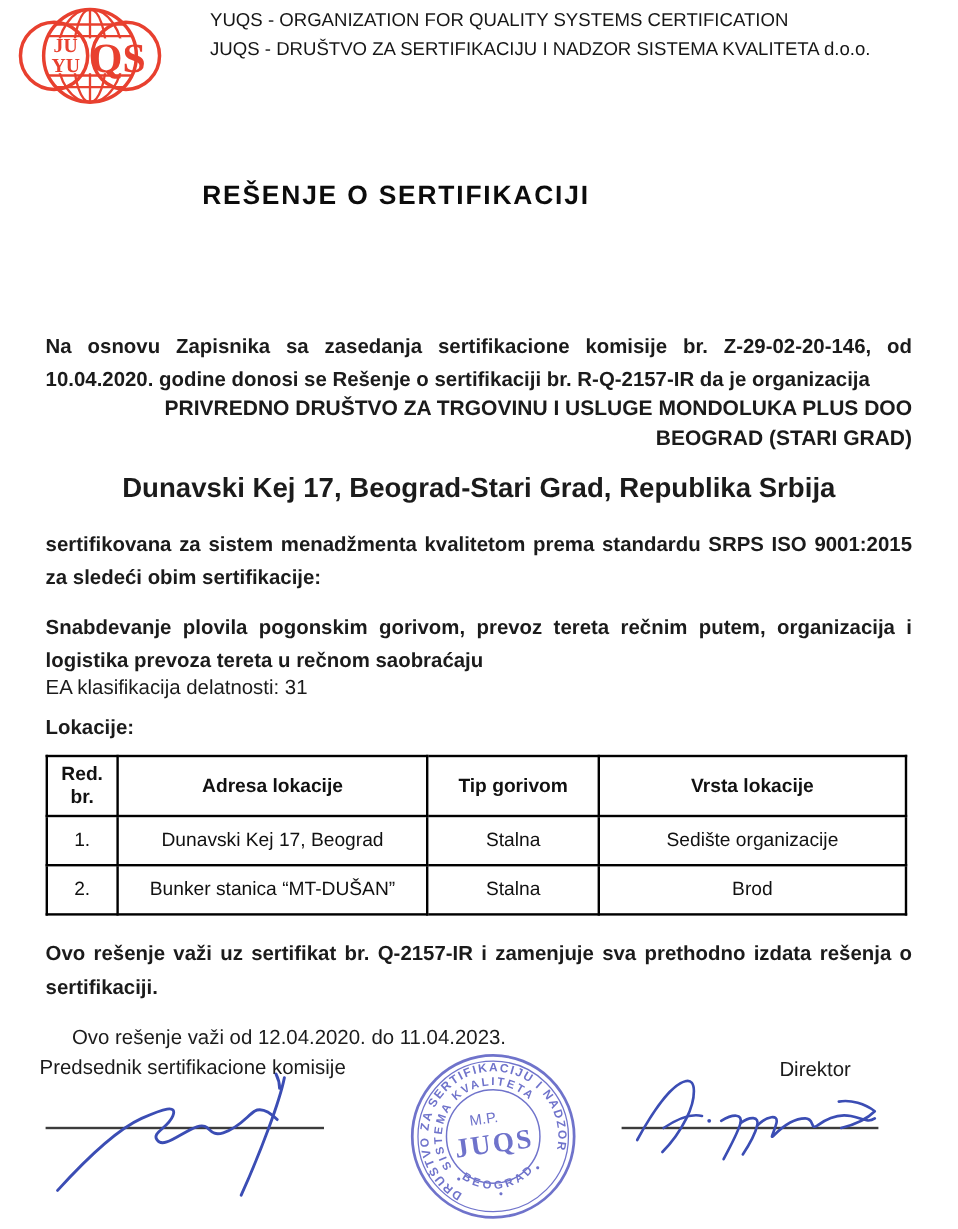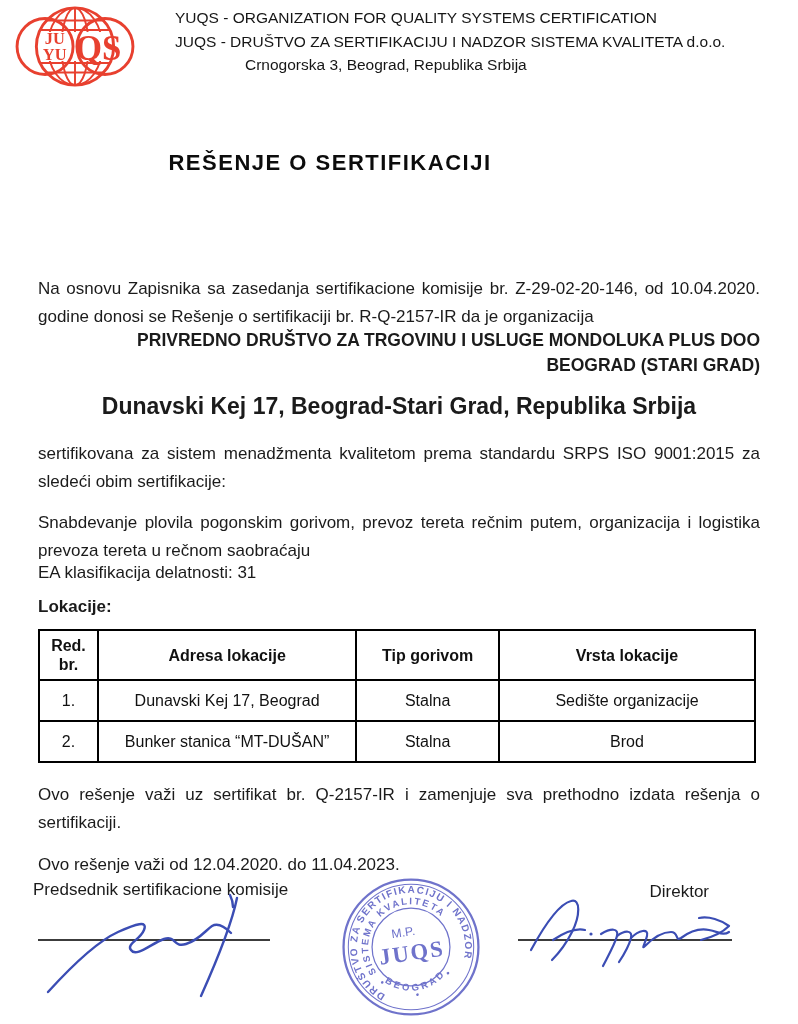--- a/index.html
+++ b/index.html
@@ -26,30 +26,30 @@
     left: 0; top: 150px; width: 660px;
     text-align: center; font-weight: bold;
     font-size: 22px; letter-spacing: 1.5px; color: #0c0c0c;
   }
 
   
   .para {
     left: 38px; width: 722px;
     font-size: 17px; line-height: 28px; color: #1b1b1b;
   }
-  .just { text-align: justify; }
+  .just { text-align: justify; font-weight: bold; }
   .p-intro    { top: 258px; }
   .org-name   { top: 328px; text-align: right; font-weight: bold; font-size: 17.5px; line-height: 25px; }
   .org-addr   { top: 392px; text-align: center; font-weight: bold; font-size: 23px; }
   .p-cert     { top: 423px; }
   .p-scope    { top: 492px; }
   .p-ea       { top: 559px; }
   .p-lok      { top: 593px; font-weight: bold; }
   .p-close1   { top: 764px; }
-  .p-close2   { top: 834px; }
+  .p-close2   { top: 834px; margin-left: 22px; }
 
   
   .loc-table {
     left: 38px; top: 629px; width: 718px;
     border-collapse: collapse;
     font-size: 16px; color: #111;
   }
   .loc-table th, .loc-table td {
     border: 2px solid #000;
     text-align: center; vertical-align: middle;
@@ -104,21 +104,20 @@
   <g fill="#e8402f" text-anchor="middle" class="serif" font-family="Liberation Serif, serif" font-weight="bold">
     <text x="42" y="41" font-size="17">JU</text>
     <text x="42" y="58" font-size="17">YU</text>
     <text x="87" y="58" font-size="36">QS</text>
   </g>
 </svg>
 
 <div class="abs header-text">
   <div>YUQS - ORGANIZATION FOR QUALITY SYSTEMS CERTIFICATION</div>
   <div>JUQS - DRUŠTVO ZA SERTIFIKACIJU I NADZOR SISTEMA KVALITETA d.o.o.</div>
-  <div class="addr">Crnogorska 3, Beograd, Republika Srbija</div>
 </div>
 
 <div class="abs doc-title">REŠENJE O SERTIFIKACIJI</div>
 
 <p class="abs para just p-intro">Na osnovu Zapisnika sa zasedanja sertifikacione komisije br. Z-29-02-20-146, od 10.04.2020. godine donosi se Rešenje o sertifikaciji br. R-Q-2157-IR da je organizacija</p>
 
 <div class="abs para org-name">
   <div>PRIVREDNO DRUŠTVO ZA TRGOVINU I USLUGE MONDOLUKA PLUS DOO</div>
   <div>BEOGRAD (STARI GRAD)</div>
 </div>

